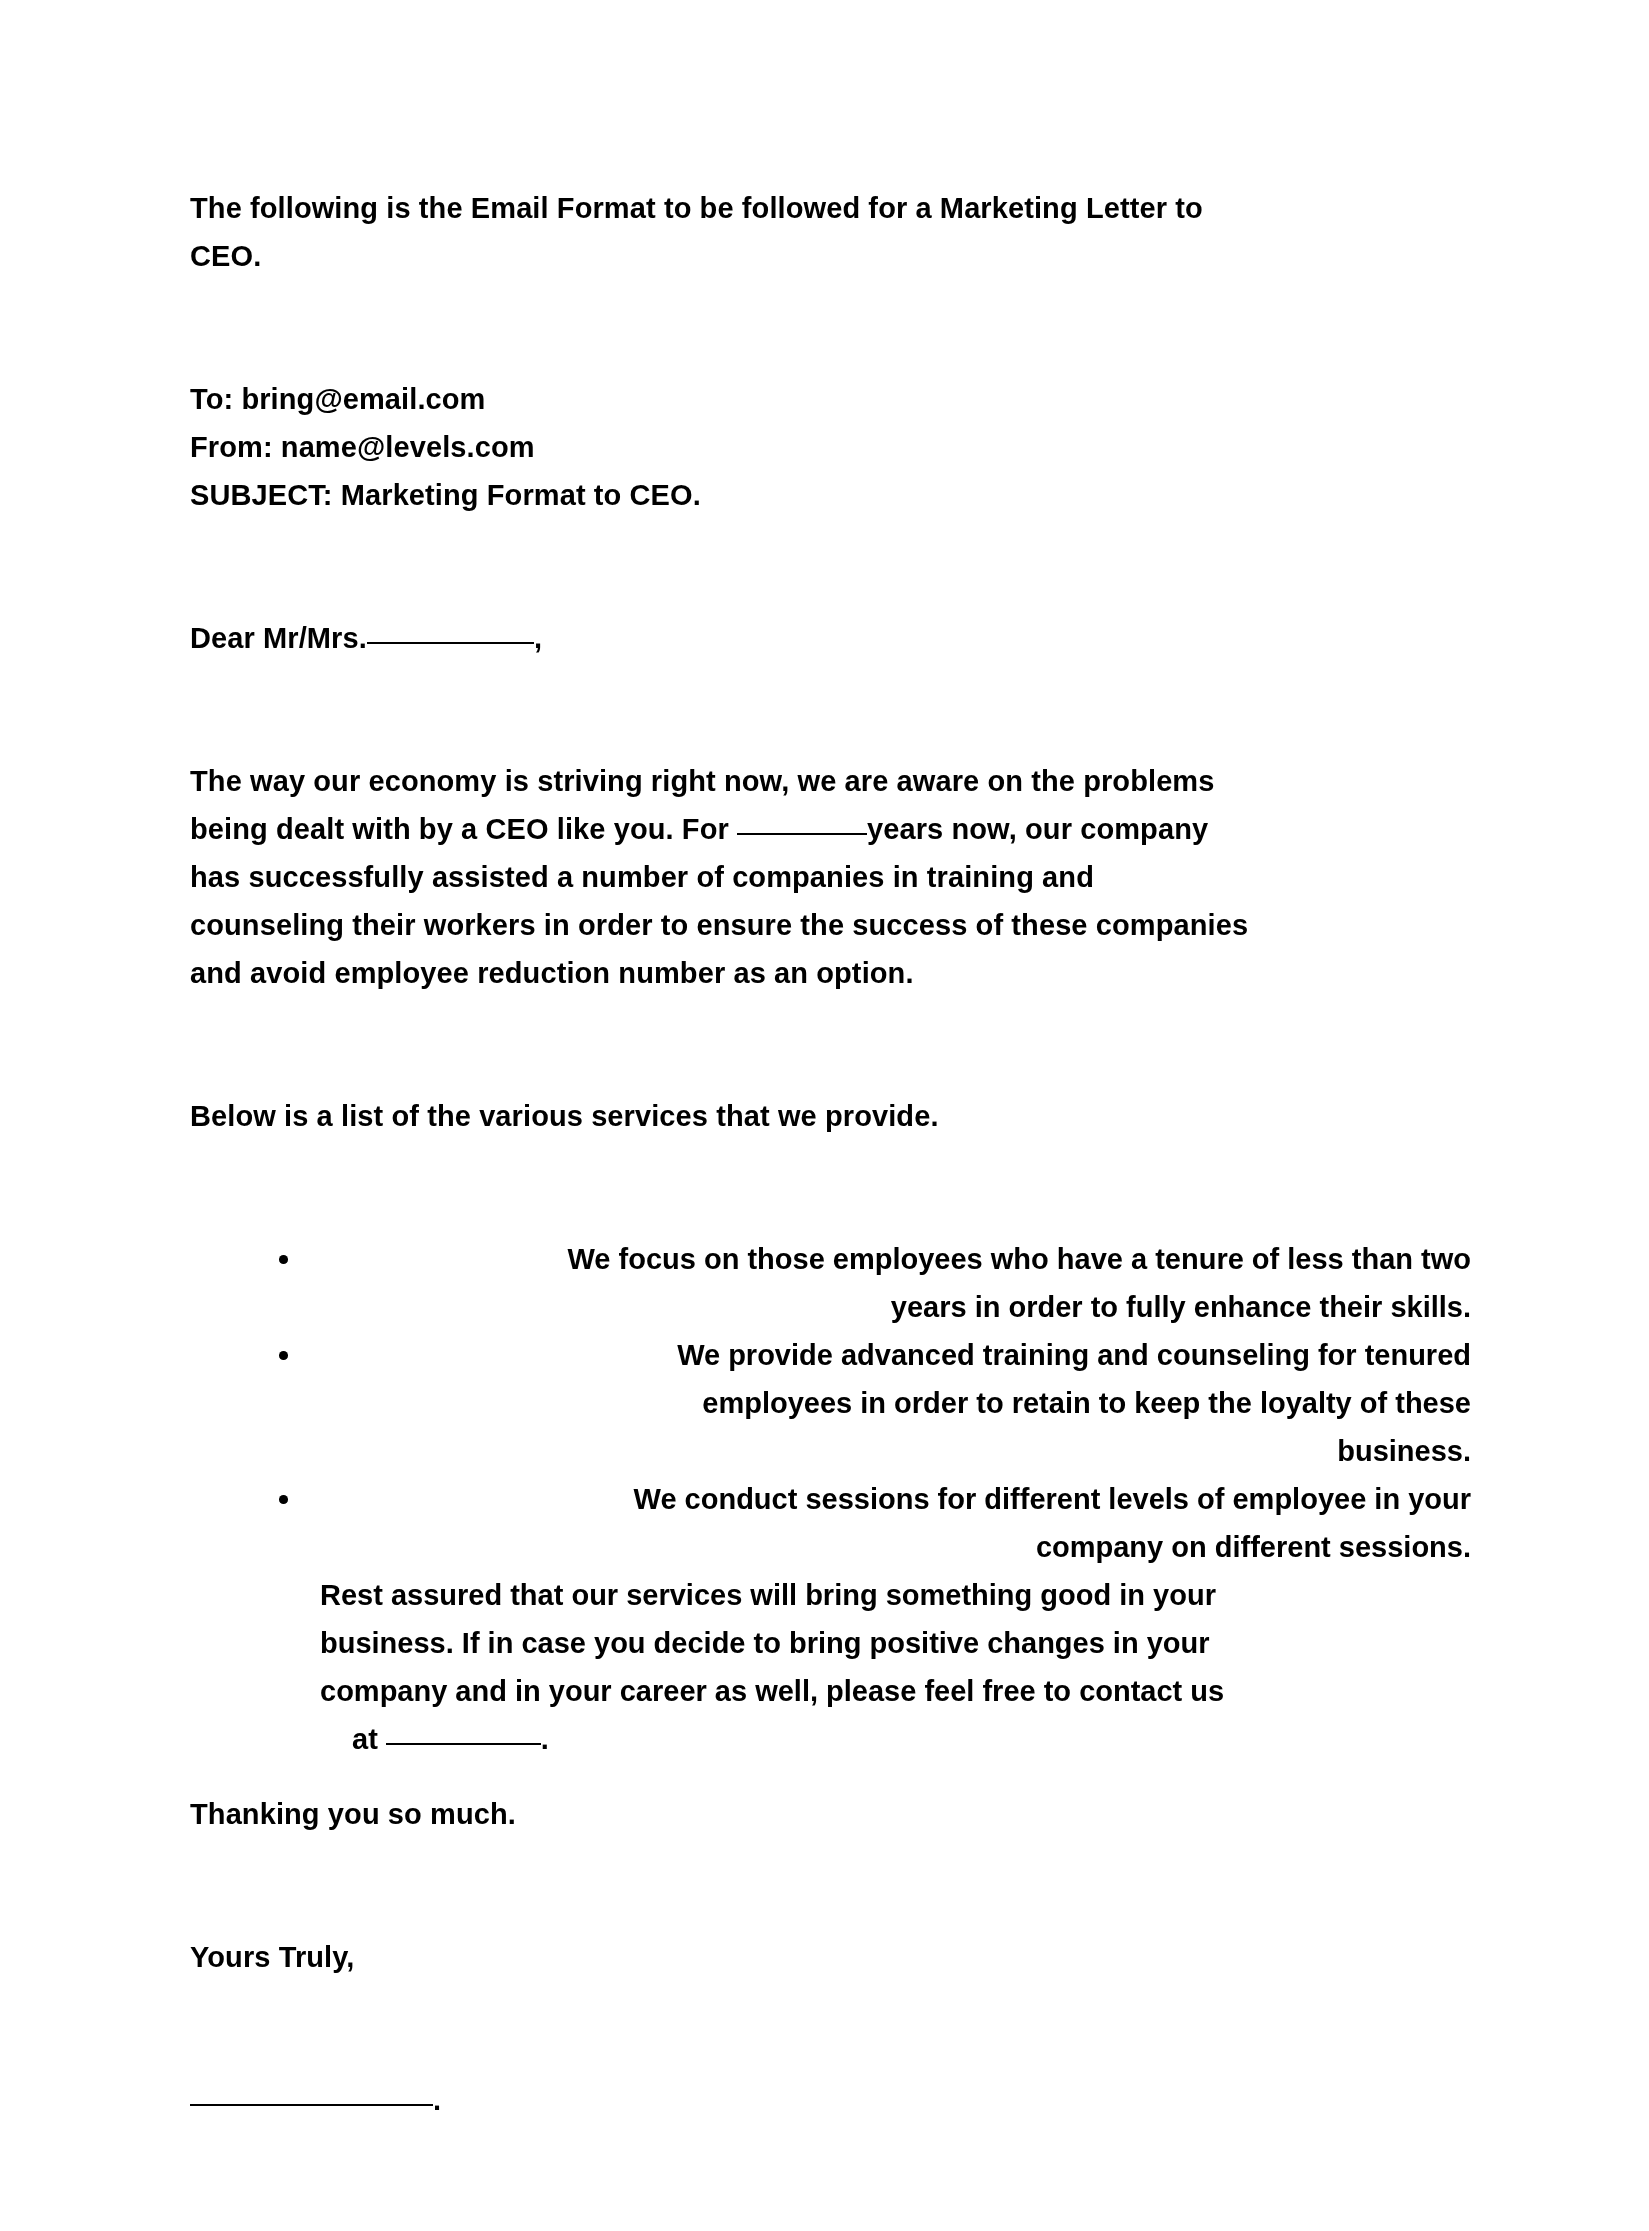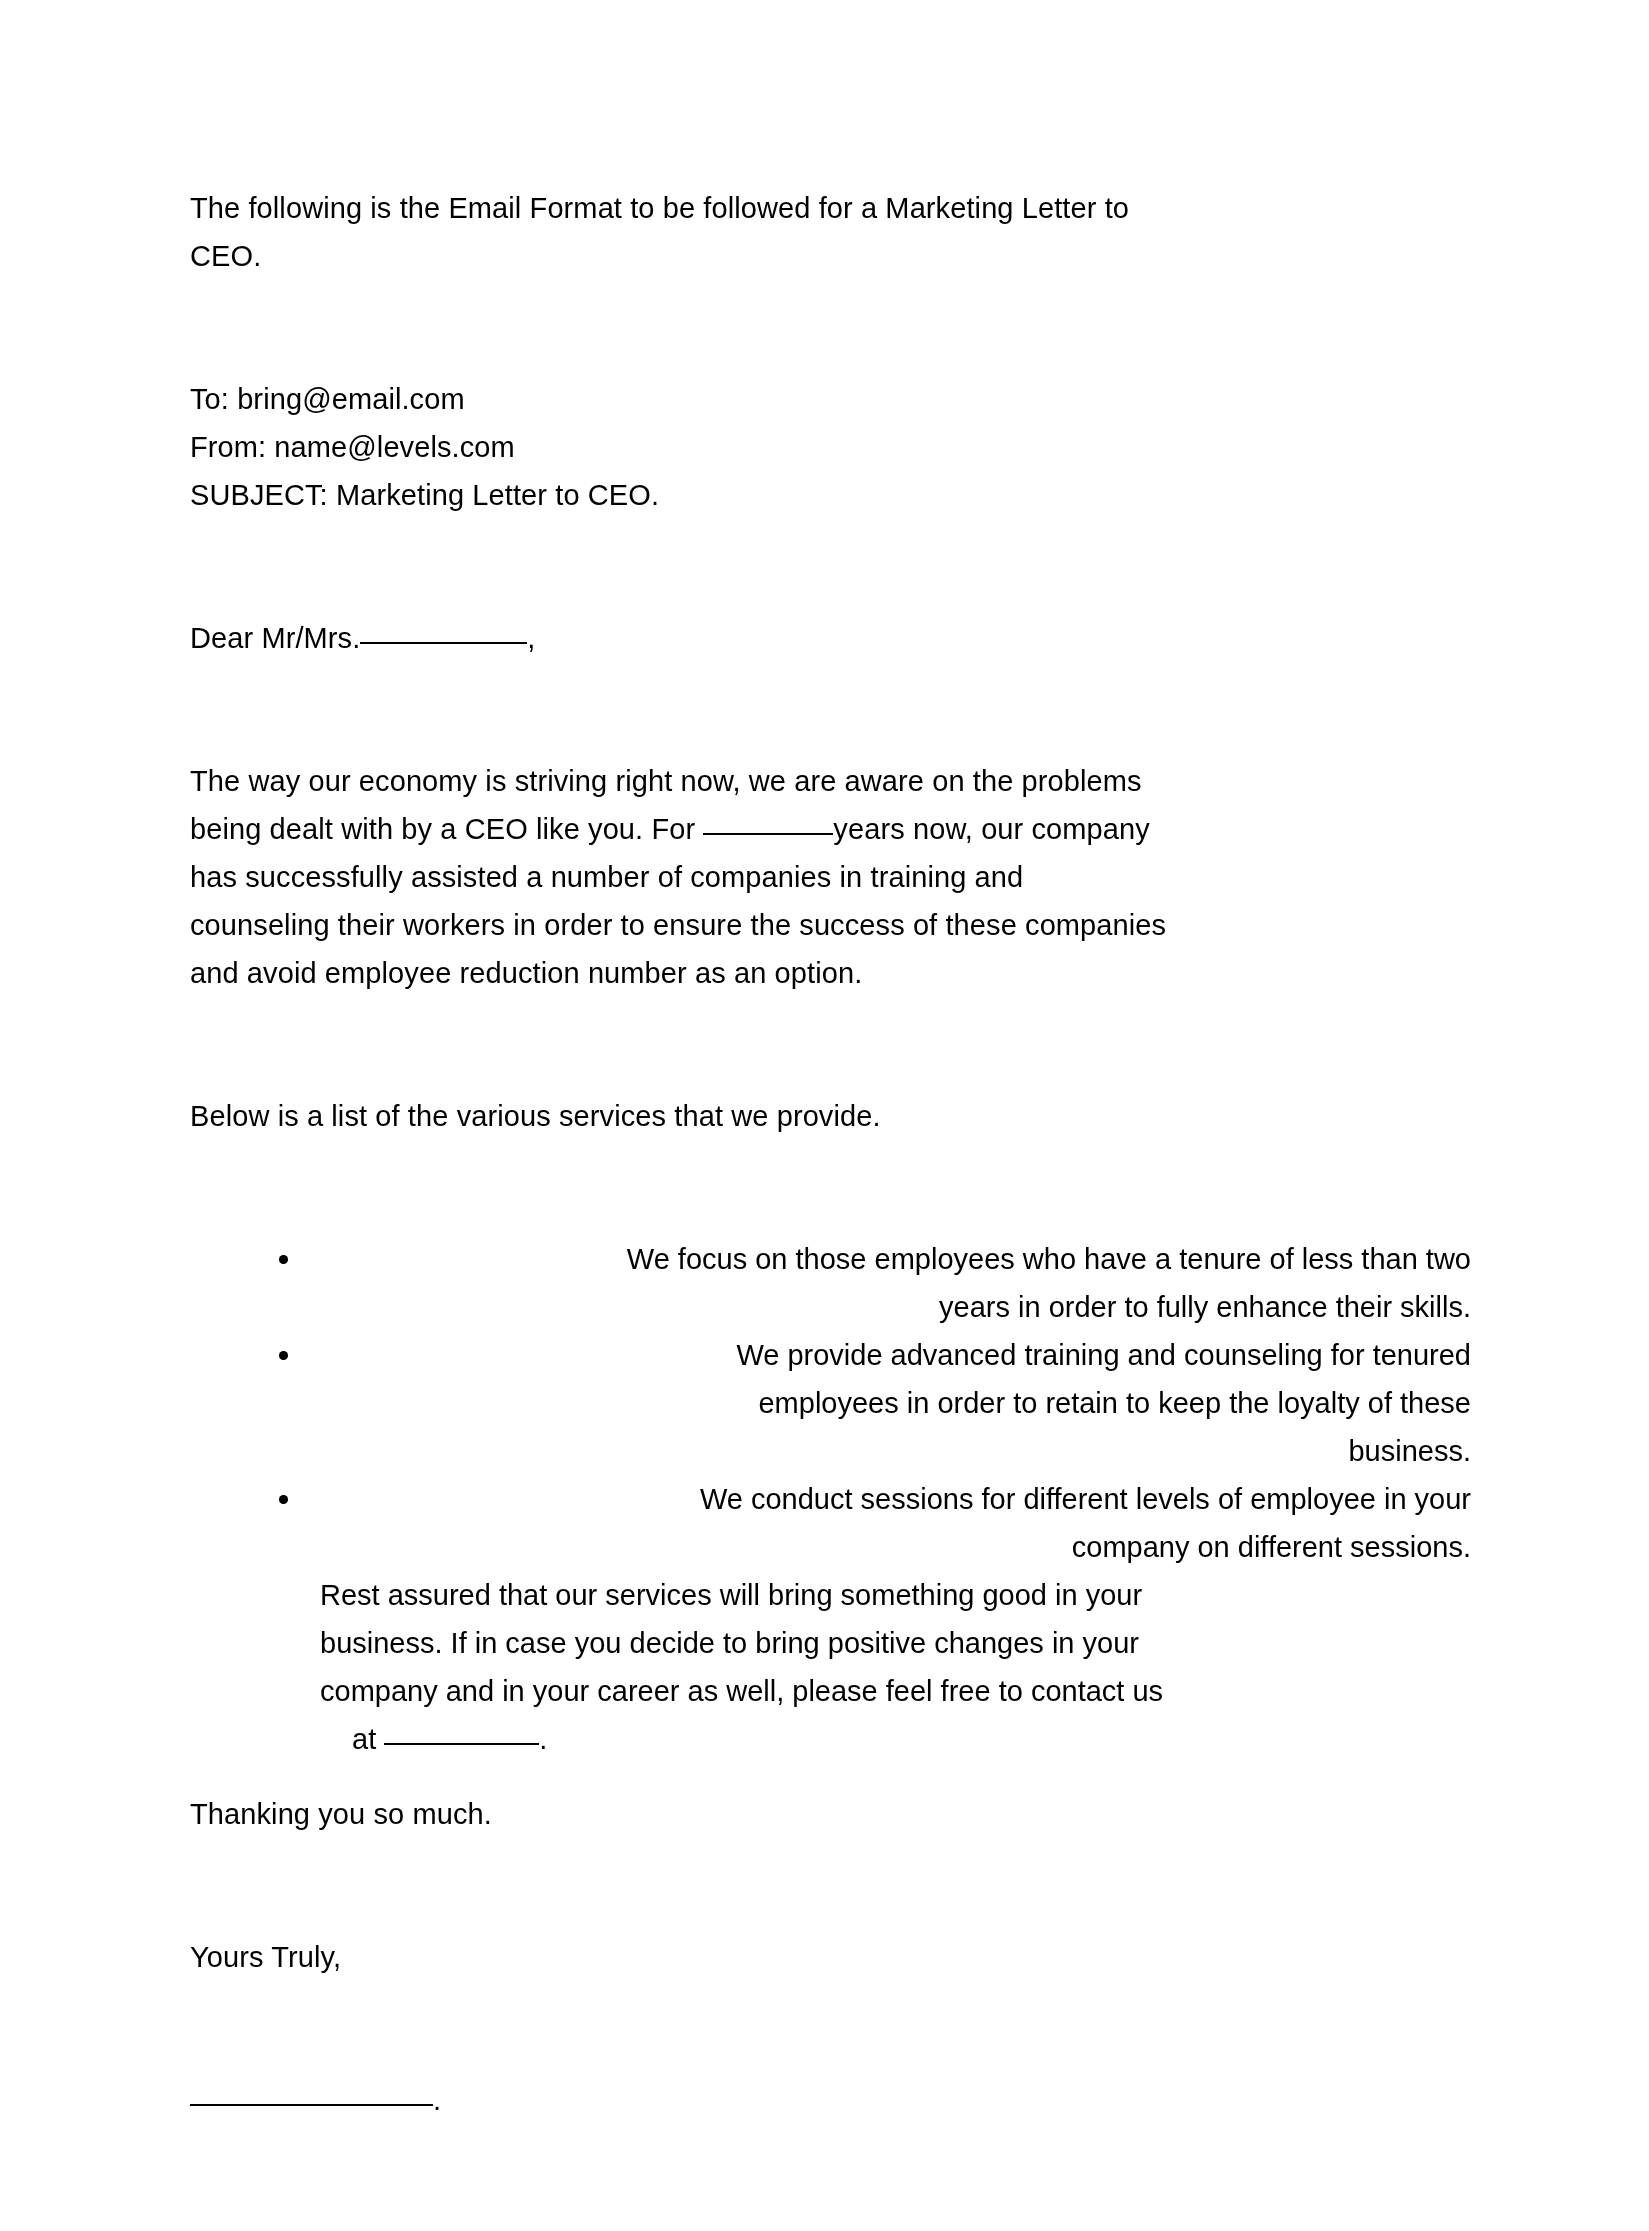--- a/index.html
+++ b/index.html
@@ -14,20 +14,21 @@
     font-family: "Liberation Sans", sans-serif;
     color: #000000;
     -webkit-font-smoothing: antialiased;
   }
   .page {
     position: absolute;
     inset: 0;
     background: #ffffff;
     padding: 0;
     box-sizing: border-box;
+    font-weight: bold;
   }
   .content {
     position: absolute;
     left: 190px;
     top: 184px;
     width: 1281px;
   }
   .para {
     font-size: 29px;
     line-height: 48px;
@@ -91,21 +92,21 @@
     <p class="para">
       <span>The following is the Email Format to be followed for a Marketing Letter to</span><br>
       <span>CEO.</span>
     </p>
 
     <div class="gap-lg"></div>
 
     <p class="para">
       <span class="addr-line">To: bring@email.com</span><br>
       <span class="addr-line">From: name@levels.com</span><br>
-      <span class="addr-line">SUBJECT: Marketing Letter to CEO.</span>
+      <span class="addr-line">SUBJECT: Marketing Format to CEO.</span>
     </p>
 
     <div class="gap-lg"></div>
 
     <p class="para">
       <span>Dear Mr/Mrs.</span><span class="blank blank-name"></span><span>,</span>
     </p>
 
     <div class="gap-lg"></div>
 

